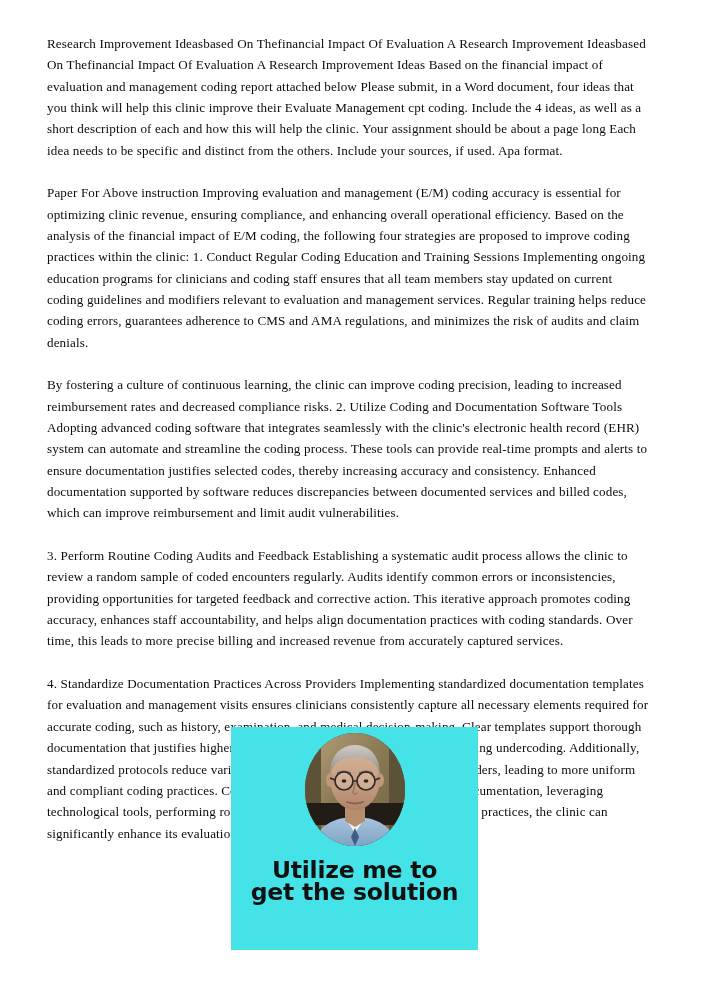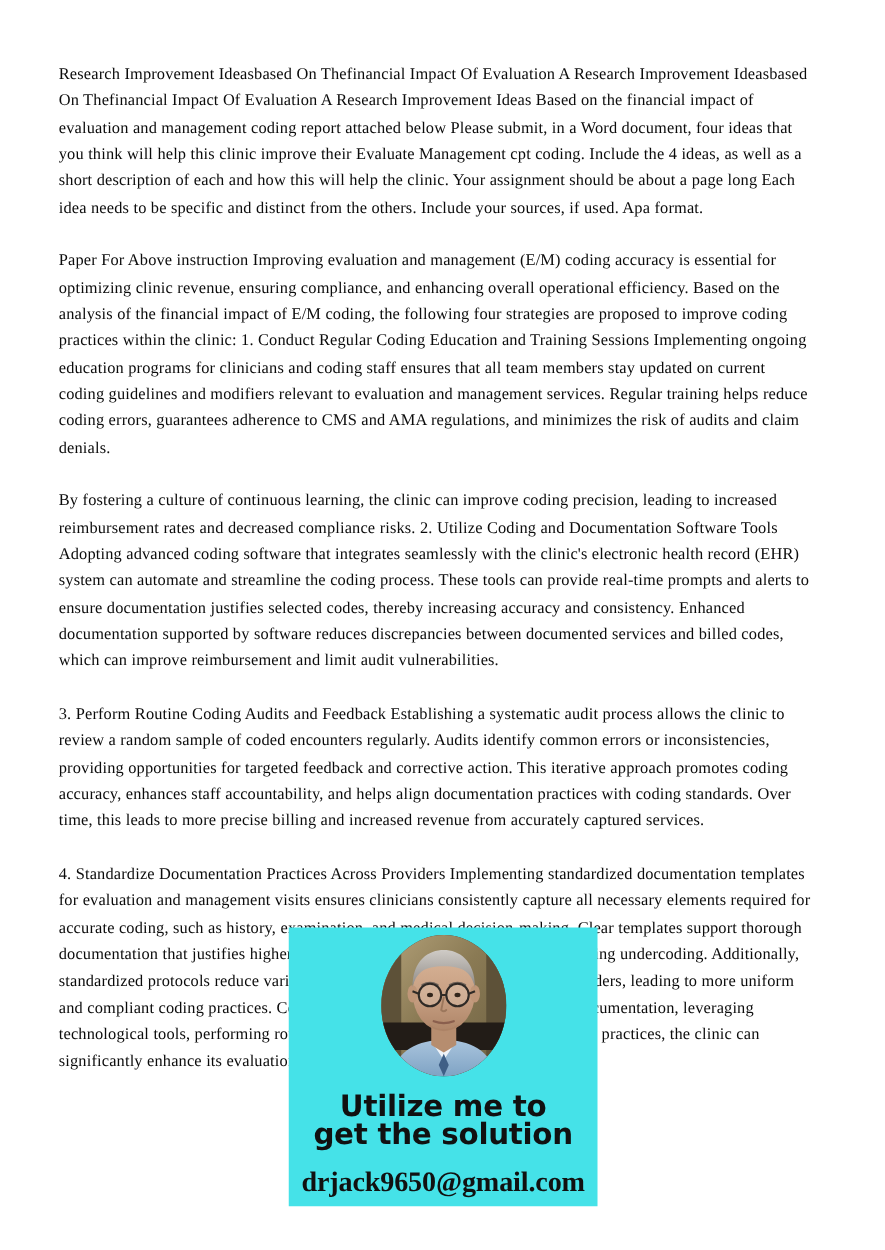--- a/index.html
+++ b/index.html
@@ -16,21 +16,20 @@
     -webkit-font-smoothing: antialiased;
   }
 
   #page {
     position: absolute;
     left: 0;
     top: 0;
     width: 708px;
     height: 708px;
     background: #ffffff;
-    margin-top: 15px;
   }
 
   #doc-body {
     position: absolute;
     left: 47px;
     top: 33px;
     width: 602px;
   }
 
   .para {
@@ -178,16 +177,15 @@
         <path d="M42 69 Q50 72 58 69" stroke="#8a5f4d" stroke-width="1.8" fill="none" stroke-linecap="round"></path>
 
         <path d="M38 72 Q50 80 62 72" stroke="#a97f62" stroke-width="1.2" fill="none" opacity="0.55"></path>
       </svg>
     </div>
 
     <div class="card-line" id="card-line-1">Utilize me to</div>
 
     <div class="card-line" id="card-line-2">get the solution</div>
 
-    <div id="card-email">drjack9650@gmail.com</div>
   </div>
 
 </div>
 
 </body></html>

